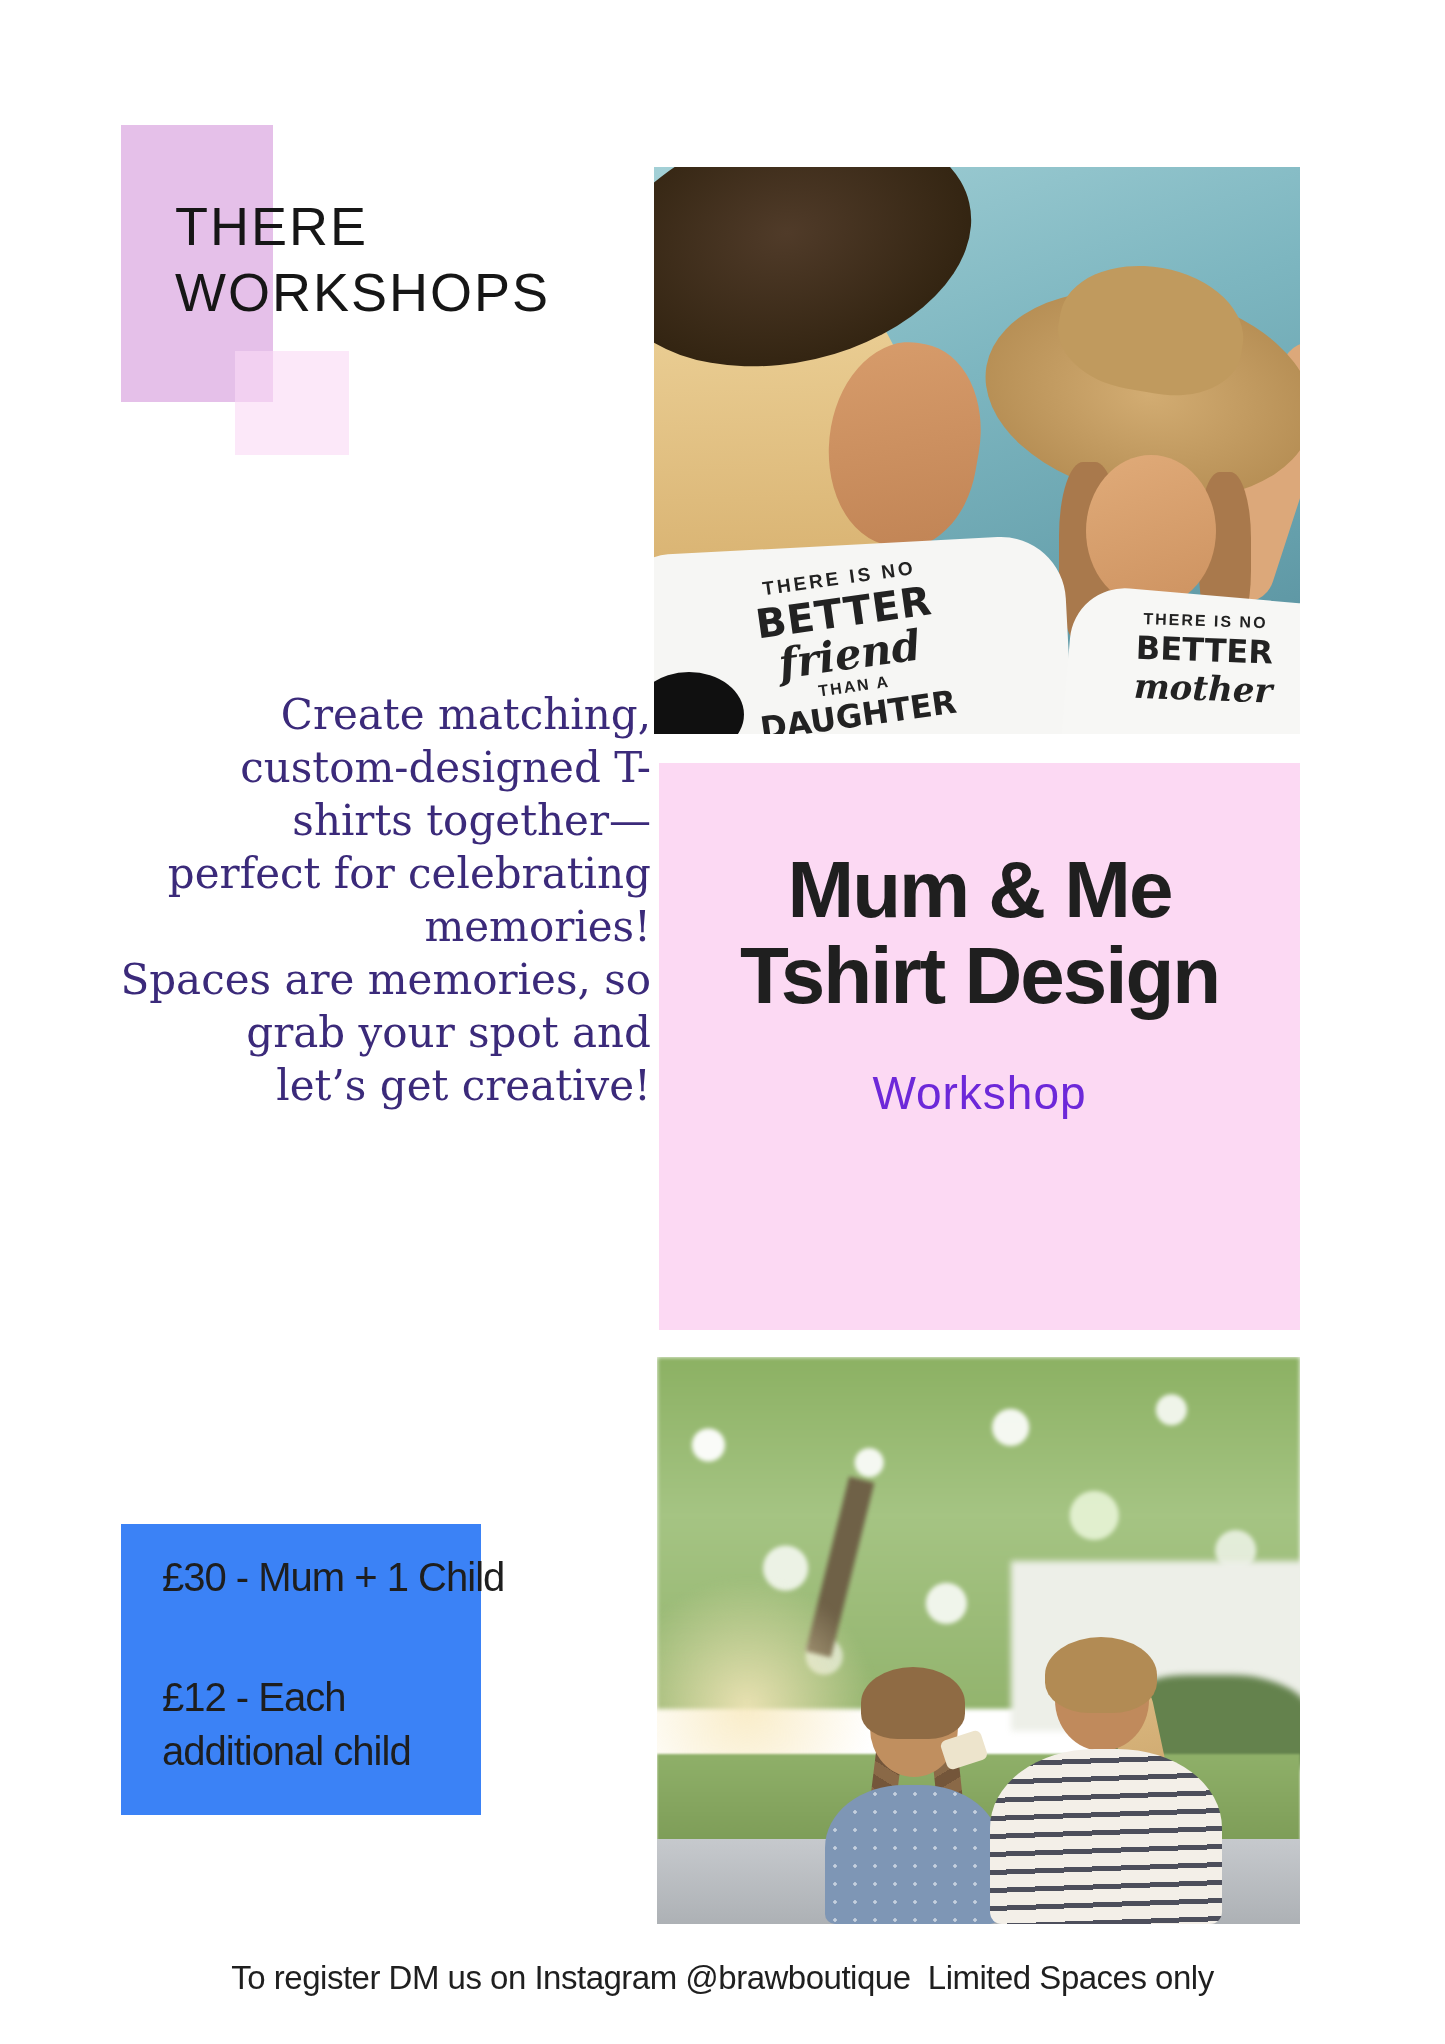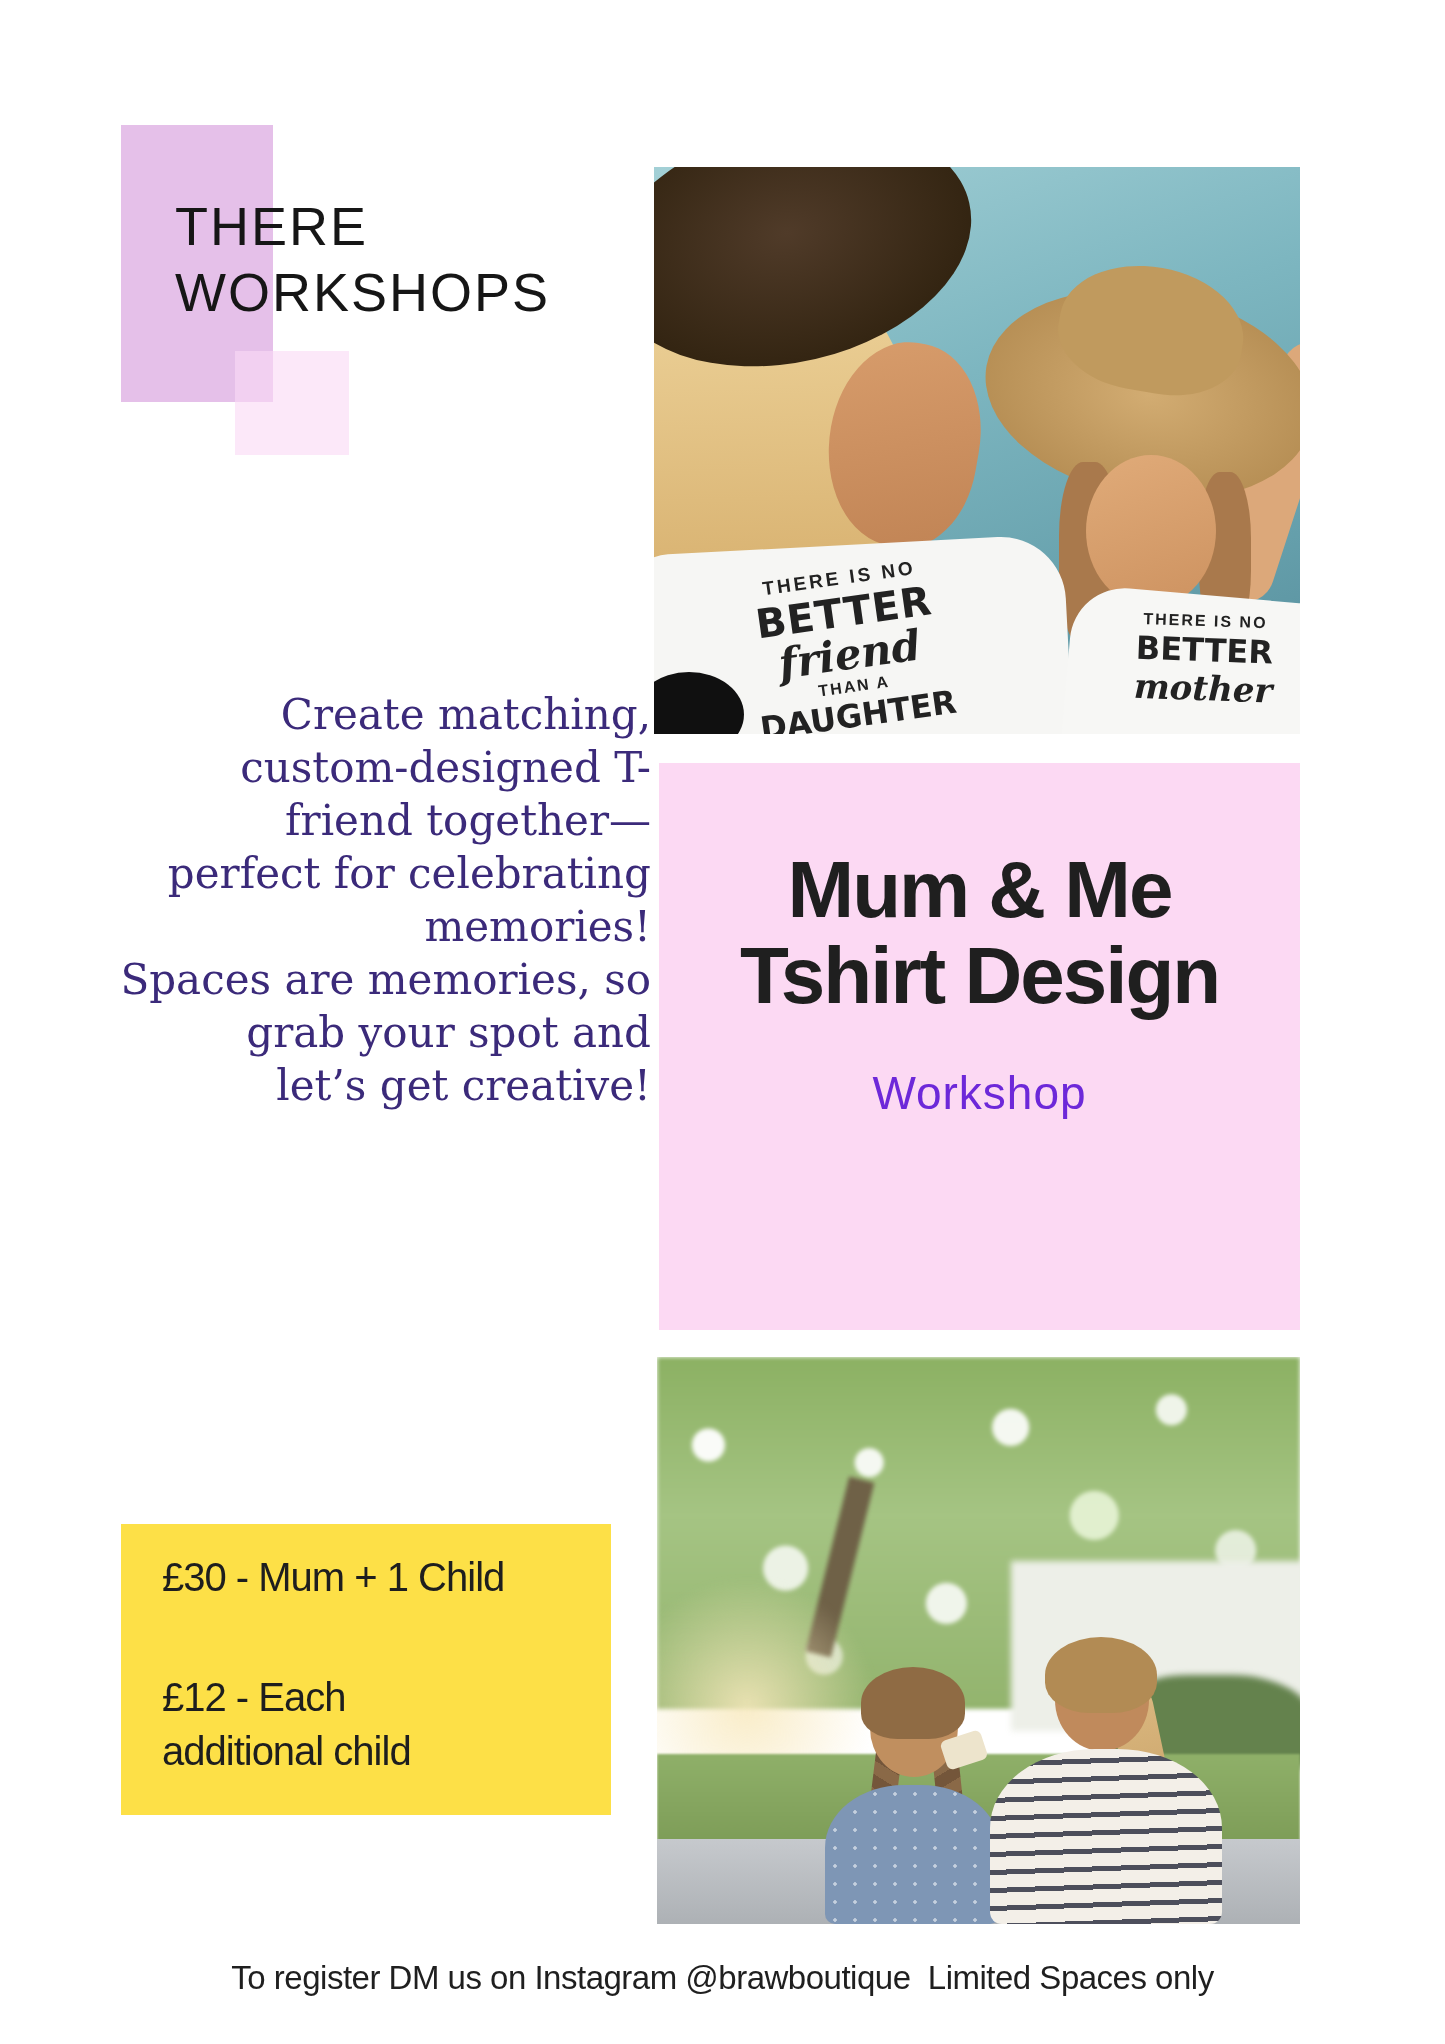--- a/index.html
+++ b/index.html
@@ -53,21 +53,21 @@
     font-family:"DejaVu Serif",serif;font-size:42px;line-height:53px;color:#3b2a7a;}
   .intro div{white-space:nowrap;}
 
   
   .title-card{left:659px;top:763px;width:641px;height:567px;background:#fcd9f3;text-align:center;z-index:2;}
   .title-wrap{padding-top:84px;}
   .title-line{font-weight:700;font-size:80px;line-height:86px;letter-spacing:-2px;color:#1f1f1f;white-space:nowrap;}
   .subtitle{font-weight:300;font-size:46px;line-height:80px;letter-spacing:1px;color:#6d28d9;margin-top:34px;}
 
   
-  .price-card{left:121px;top:1524px;width:490px;height:291px;background:#fde047;z-index:2;
+  .price-card{left:121px;top:1524px;width:360px;height:291px;background:#3b82f6;z-index:2;
     box-sizing:border-box;padding:26px 0 0 41px;color:#1e1e1e;}
   .price-line{font-weight:300;font-size:40px;line-height:54px;letter-spacing:-1px;white-space:nowrap;}
   .price-gap{margin-top:66px;}
 
   
   .photo-bottom{left:657px;top:1357px;width:643px;height:567px;}
   .pb-foliage{left:0;top:0;width:100%;height:62%;
     background-image:
       radial-gradient(circle at 8% 25%,rgba(255,255,255,0.95) 0 16px,rgba(255,255,255,0) 17px),
       radial-gradient(circle at 20% 60%,rgba(255,255,255,0.8) 0 22px,rgba(255,255,255,0) 23px),
@@ -149,21 +149,21 @@
         <div class="st-big2">BETTER</div>
         <div class="st-script" style="font-size:34px;line-height:38px;">mother</div>
       </div>
     </div>
     <div class="abs shirt-graphic"></div>
   </div>
 
   <div class="abs intro">
     <div>Create matching,</div>
     <div>custom-designed T-</div>
-    <div>friend together—</div>
+    <div>shirts together—</div>
     <div>perfect for celebrating</div>
     <div>memories!</div>
     <div>Spaces are memories, so</div>
     <div>grab your spot and</div>
     <div>let’s get creative!</div>
   </div>
 
   <div class="abs title-card">
     <div class="title-wrap">
       <div class="title-line">Mum &amp; Me</div>

